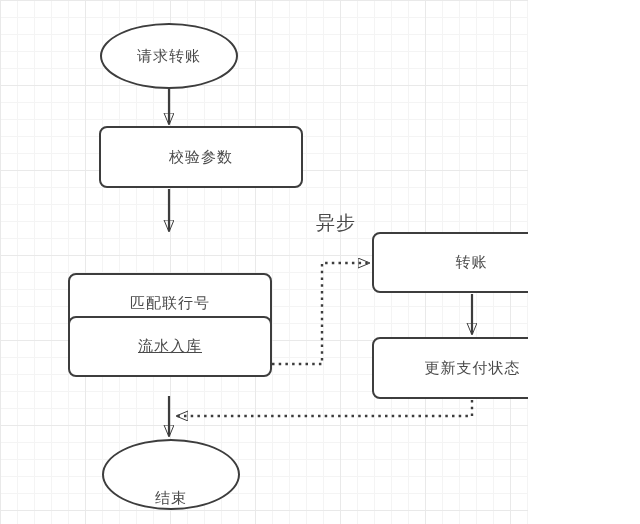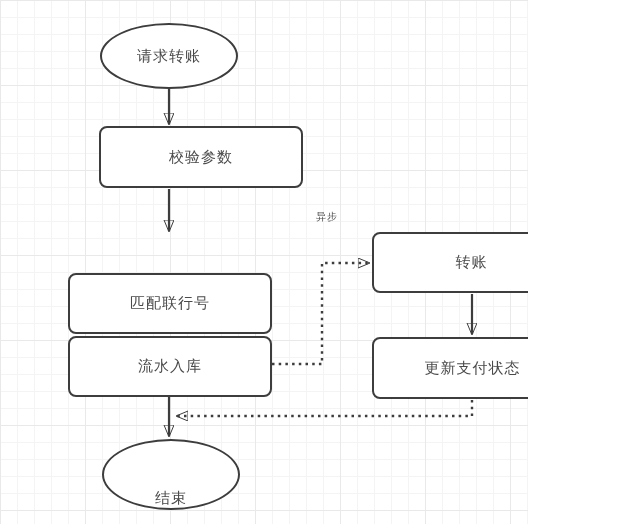--- a/index.html
+++ b/index.html
@@ -51,30 +51,30 @@
     letter-spacing: 1px;
     color: #4a4a4a;
     text-align: center;
   }
   .node.ellipse { border-radius: 50%; }
   .node.rect { border-radius: 8px; }
 
   .node.start    { left: 100px; top: 23px;  width: 138px; height: 66px; }
   .node.validate { left: 68px;  top: 126px; width: 204px; height: 62px; margin-left: 31px; }
   .node.match    { left: 68px;  top: 233px; width: 204px; height: 61px; margin-top: 40px; }
-  .node.store    { left: 68px;  top: 336px; width: 204px; height: 61px; }
+  .node.store    { left: 68px;  top: 316px; width: 204px; height: 61px; text-decoration: underline; }
   .node.end      { left: 102px; top: 439px; width: 138px; height: 71px; align-items: flex-end; }
   .node.transfer { left: 372px; top: 232px; width: 199px; height: 61px; }
   .node.update   { left: 372px; top: 337px; width: 201px; height: 62px; }
 
   .edge-label {
     position: absolute;
     left: 316px;
     top: 210px;
-    font-size: 10px;
+    font-size: 19px;
     letter-spacing: 1px;
     color: #4a4a4a;
   }
 </style>
 </head>
 <body>
 
 <div class="canvas">
 
   <svg class="connectors" width="640" height="524" viewBox="0 0 640 524" xmlns="http://www.w3.org/2000/svg">

